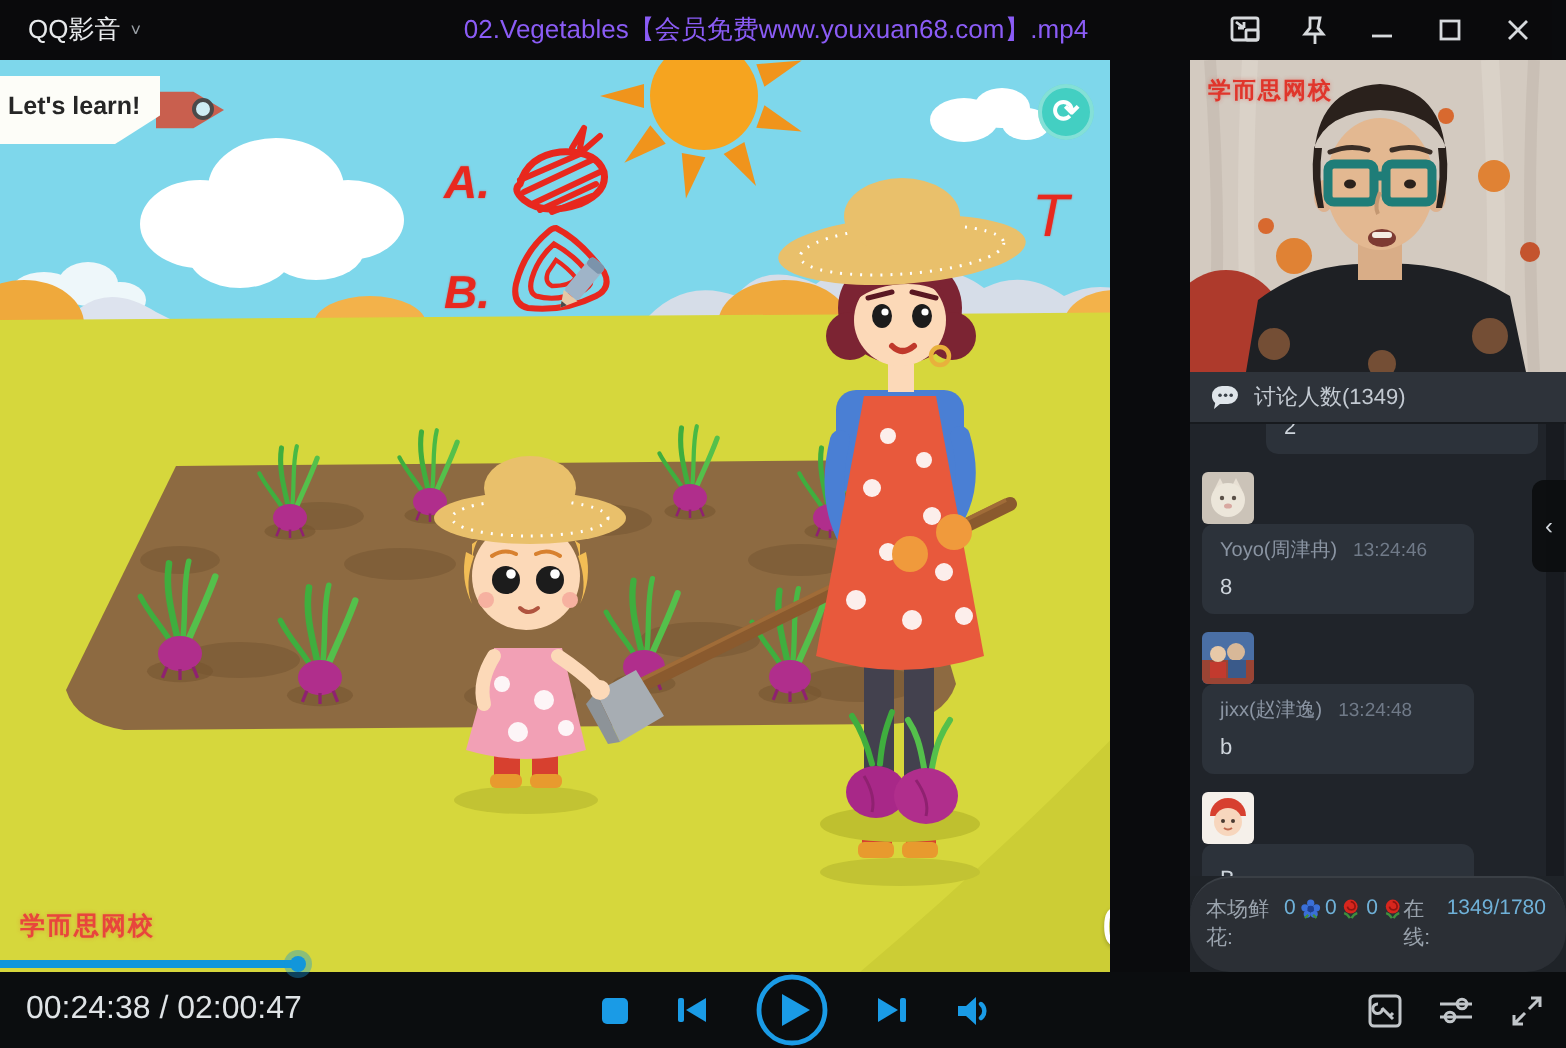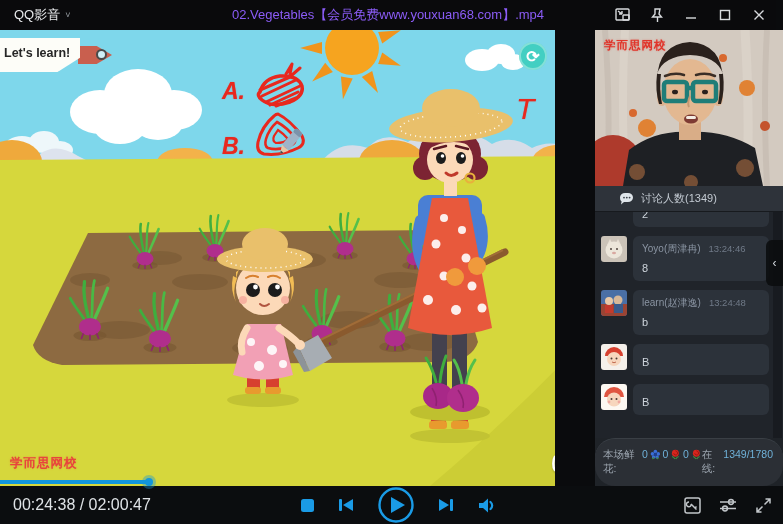--- a/index.html
+++ b/index.html
@@ -50,27 +50,27 @@
            text-shadow:0 1px 2px rgba(0,0,0,.25); }
 
   
   .side-panel { position:relative; width:188px; height:456px; background:#1f2328; }
   .webcam { position:relative; width:188px; height:156px; background:#d3cac0; overflow:hidden; }
   .webcam svg { position:absolute; inset:0; }
   .wm-top { position:absolute; left:9px; top:8px; color:#e0352b; font-size:11.5px; font-weight:bold;
             letter-spacing:1px; z-index:3; text-shadow:0 0 2px rgba(224,53,43,.45); }
 
   .chat-header { position:absolute; top:156px; left:0; width:188px; height:26px; background:#2e333a;
-            display:flex; align-items:center; gap:7px; padding-left:24px;
+            display:flex; align-items:center; gap:7px; padding-left:10px;
             color:#c3cad2; font-size:11px; border-bottom:1px solid #171a1e; }
   .chat-list { position:absolute; top:182px; left:0; width:188px; height:226px; overflow:hidden;
             padding:0 0 0 6px; background:#20242a; }
   .chat-list::after { content:""; position:absolute; right:1px; top:0; width:9px; height:226px;
             background:#181b20; }
-  .msg-row { display:flex; margin-top:9px; }
+  .msg-row { display:flex; margin-top:9px;flex-direction:column; }
   .msg-avatar { width:26px; height:26px; border-radius:3px; overflow:hidden; flex:0 0 26px;
             margin-right:6px; }
   .msg-bubble { background:#2c323a; border-radius:6px; padding:6px 9px 7px 9px; width:136px; }
   .msg-meta { color:#8a94a2; font-size:10px; white-space:nowrap; }
   .msg-meta .t { color:#707a88; margin-left:8px; font-size:9.5px; }
   .msg-text { color:#cdd4db; font-size:11px; margin-top:6px; }
   .msg-partial { margin:-16px 0 0 32px; }
 
   .collapse-tab { position:absolute; top:210px; right:0; width:17px; height:46px;
             background:rgba(10,12,14,.88); border-radius:6px 0 0 6px; z-index:8;
@@ -449,21 +449,21 @@
             <svg viewBox="0 0 26 26">
                 <rect width="26" height="26" fill="#4a6fa5"></rect>
               <rect y="14" width="26" height="12" fill="#9a4434"></rect>
               <circle cx="8" cy="11" r="4" fill="#e8c9a8"></circle>
                 <circle cx="17" cy="10" r="4.5" fill="#d8b898"></circle>
               <rect x="4" y="15" width="8" height="8" fill="#c23a2e"></rect>
                 <rect x="13" y="14" width="9" height="9" fill="#3a5a8a"></rect>
               </svg>
           </div>
           <div class="msg-bubble">
-            <div class="msg-meta"><span>learn(赵津逸)</span><span class="t">13:24:48</span></div>
+            <div class="msg-meta"><span>jixx(赵津逸)</span><span class="t">13:24:48</span></div>
             <div class="msg-text">b</div>
           </div>
         </div>
 
         <div class="msg-row">
           <div class="msg-avatar">
             <svg viewBox="0 0 26 26">
                 <rect width="26" height="26" fill="#f5f0ea"></rect>
               <path d="M4,12 a9,9 0 0 1 18,0 Z" fill="#d7402f"></path>
               <circle cx="13" cy="15" r="7" fill="#f7d6bd"></circle>

